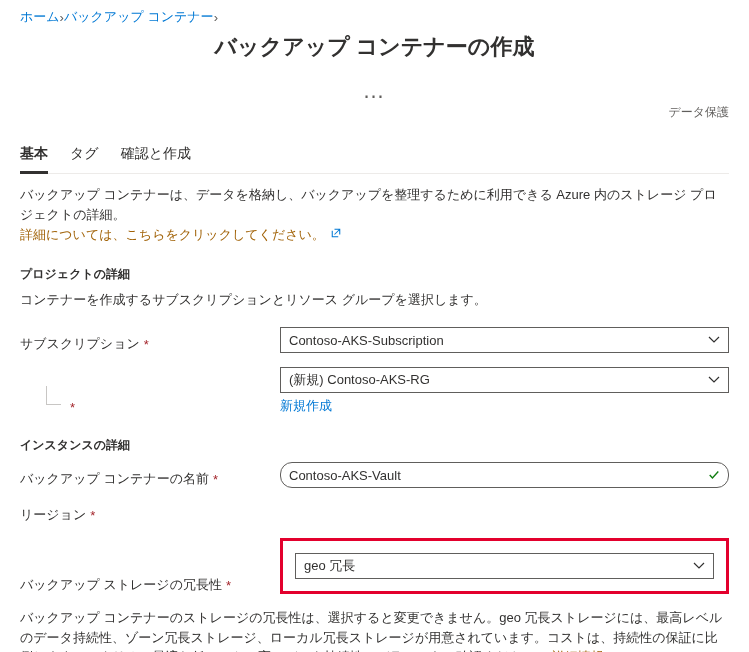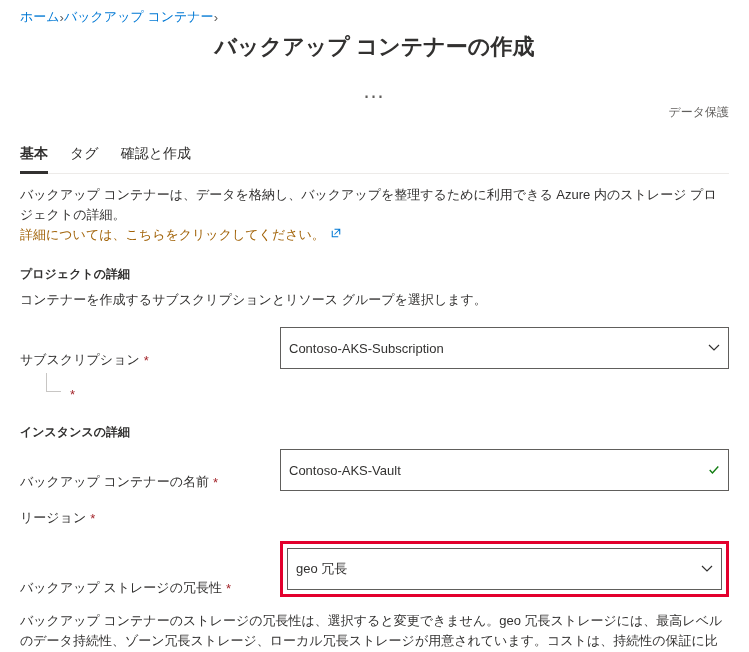--- a/index.html
+++ b/index.html
@@ -81,48 +81,48 @@
     position: absolute;
     left: 26px; top: -10px;
     width: 14px; height: 18px;
     border-left: 1px solid #c8c6c4;
     border-bottom: 1px solid #c8c6c4;
   }
   .req { color: #a4262c; margin-left: 4px; }
   .control-col { flex: 1; }
   .select-box, .text-input {
     width: 100%;
-    height: 42px;
+    height: 26px;
     border: 1px solid #605e5c;
     padding: 0 28px 0 8px;
     font-size: 13px;
     background: #fff;
     color: #323130;
     display: flex;
     align-items: center;
     position: relative;
     cursor: pointer;
   }
   .select-box .chevron {
     position: absolute;
     right: 8px; top: 50%;
     transform: translateY(-50%);
     pointer-events: none;
   }
-  .text-input { cursor: text; }
+  .text-input { cursor: text; border-radius: 12px; }
   .text-input .check-icon {
     position: absolute;
     right: 8px; top: 50%;
     transform: translateY(-50%);
     color: #107c10;
   }
   .sub-link { font-size: 13px; color: #0078d4; margin-top: 4px; display: inline-block; cursor: pointer;}
   .highlight-red {
     border: 3px solid #e3002d;
-    padding: 4px;
+    padding: 12px;
   }
   .highlight-red .select-box { border-color: #605e5c; }
   .foot-desc {
     font-size: 13px; line-height: 1.5;
     margin-top: 14px; margin-bottom: 50px;
   }
   svg.icon { width: 12px; height: 12px; display: block; }
 </style>
 </head>
 <body>
@@ -180,20 +180,31 @@
           </svg>
       </span>
     </div>
   </div>
 </div>
 
 <div class="form-row">
   <div class="label-col indent">
     <span class="req">*</span>
   </div>
+  <div class="control-col">
+    <div class="select-box">
+      <span>(新規) Contoso-AKS-RG</span>
+      <span class="chevron">
+        <svg class="icon" viewBox="0 0 12 12">
+            <path d="M1 3l5 5 5-5" fill="none" stroke="#323130" stroke-width="1.2"></path>
+          </svg>
+      </span>
+    </div>
+    <a class="sub-link">新規作成</a>
+  </div>
 </div>
 
 
 <div class="section-heading">インスタンスの詳細</div>
 
 <div class="form-row">
   <div class="label-col">
     <span>バックアップ コンテナーの名前</span>
     <span class="req">*</span>
   </div>

